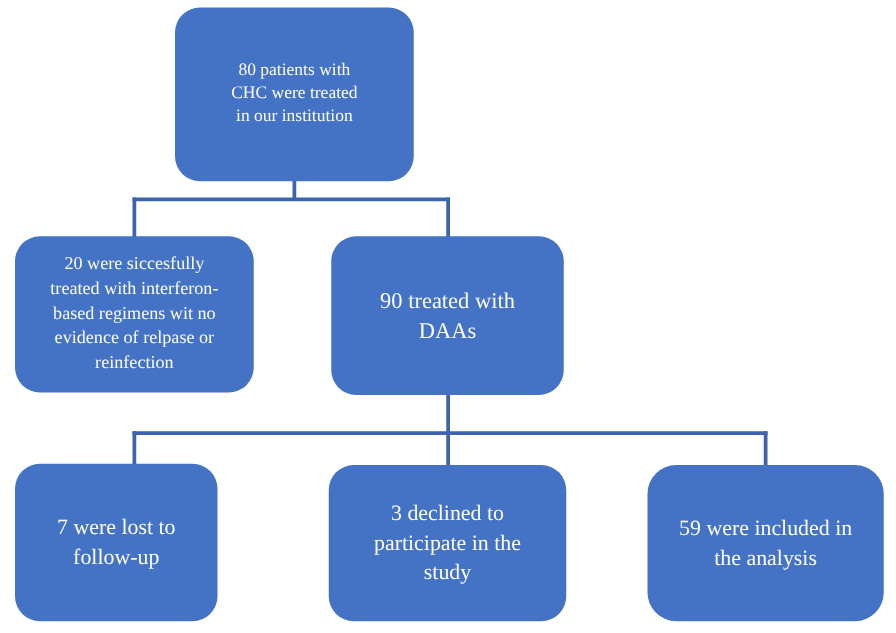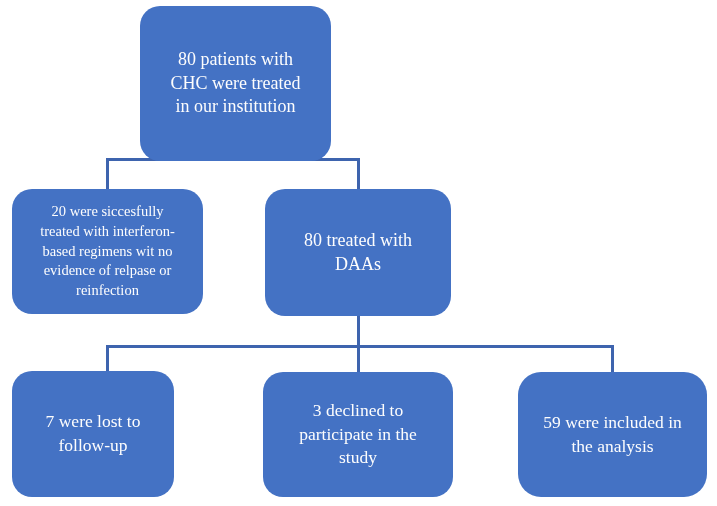--- a/index.html
+++ b/index.html
@@ -19,21 +19,21 @@
     position:absolute;
     background:var(--box-fill);
     color:var(--box-text);
     border-radius:20px;
     display:flex;align-items:center;justify-content:center;
     text-align:center;
     white-space:pre-line;
     padding:4px 6px;
     box-sizing:border-box;
   }
-  .node-root     {left:140px;top:6px;  width:191px;height:155px;font-size:18px;  line-height:1.3;}
+  .node-root     {left:140px;top:6px;  width:191px;height:139px;font-size:14px;  line-height:1.3;}
   .node-interferon{left:12px;top:189px;width:191px;height:125px;font-size:14.5px;line-height:1.36;}
   .node-daas     {left:265px;top:189px;width:186px;height:127px;font-size:18px;  line-height:1.3;}
   .node-lost     {left:12px; top:371px;width:162px;height:126px;font-size:17.5px;line-height:1.35;}
   .node-declined {left:263px;top:372px;width:190px;height:125px;font-size:17.5px;line-height:1.35;}
   .node-included {left:518px;top:372px;width:189px;height:125px;font-size:17.5px;line-height:1.35;border-radius:23px;}
   .line{position:absolute;background:var(--connector);}
   .v{width:3px;}
   .h{height:3px;}
 </style>
 </head>
@@ -52,21 +52,21 @@
   <div class="line v" style="left:611px;top:345px;height:28px;"></div>
 
   <div class="node node-root">80 patients with
 CHC were treated
 in our institution</div>
   <div class="node node-interferon">20 were siccesfully
 treated with interferon-
 based regimens wit no
 evidence of relpase or
 reinfection</div>
-  <div class="node node-daas">80 treated with
+  <div class="node node-daas">90 treated with
 DAAs</div>
   <div class="node node-lost">7 were lost to
 follow-up</div>
   <div class="node node-declined">3 declined to
 participate in the
 study</div>
   <div class="node node-included">59 were included in
 the analysis</div>
 
 </div>

